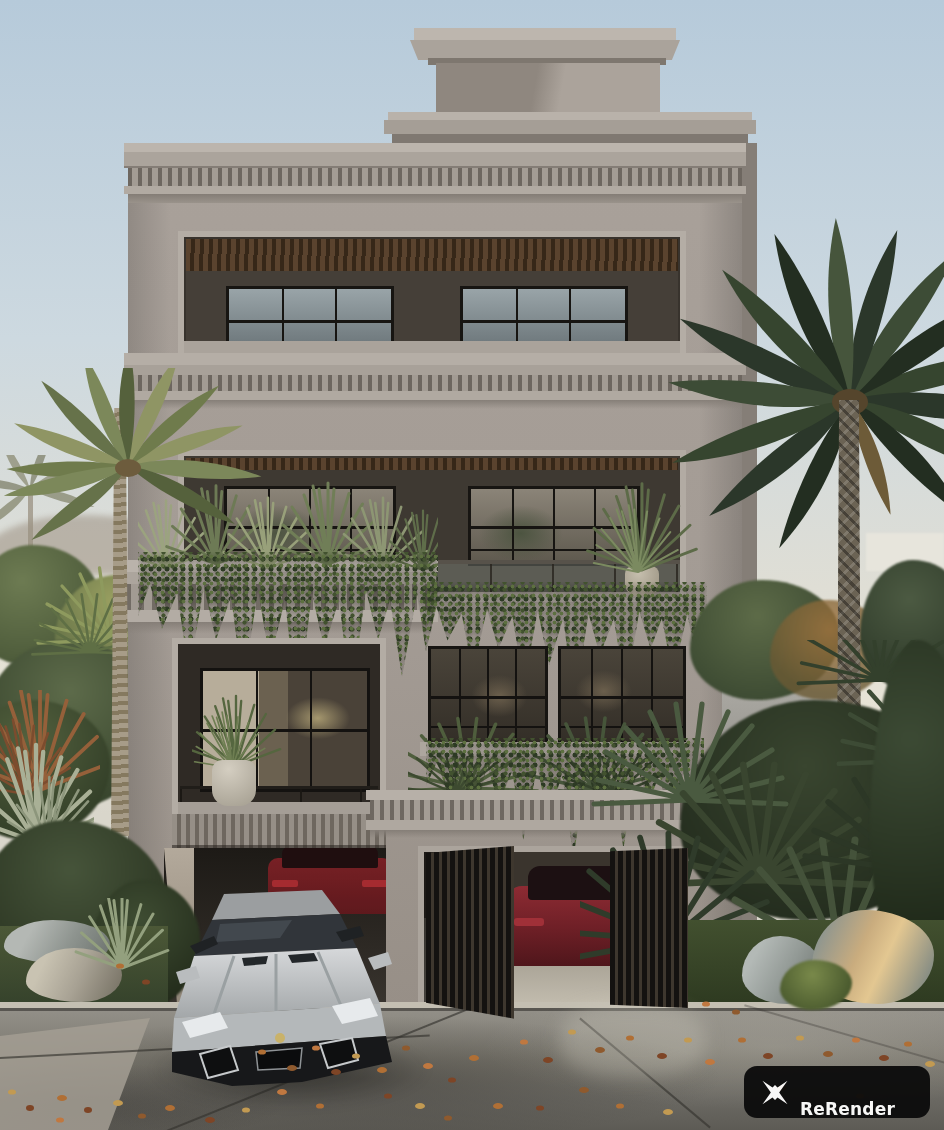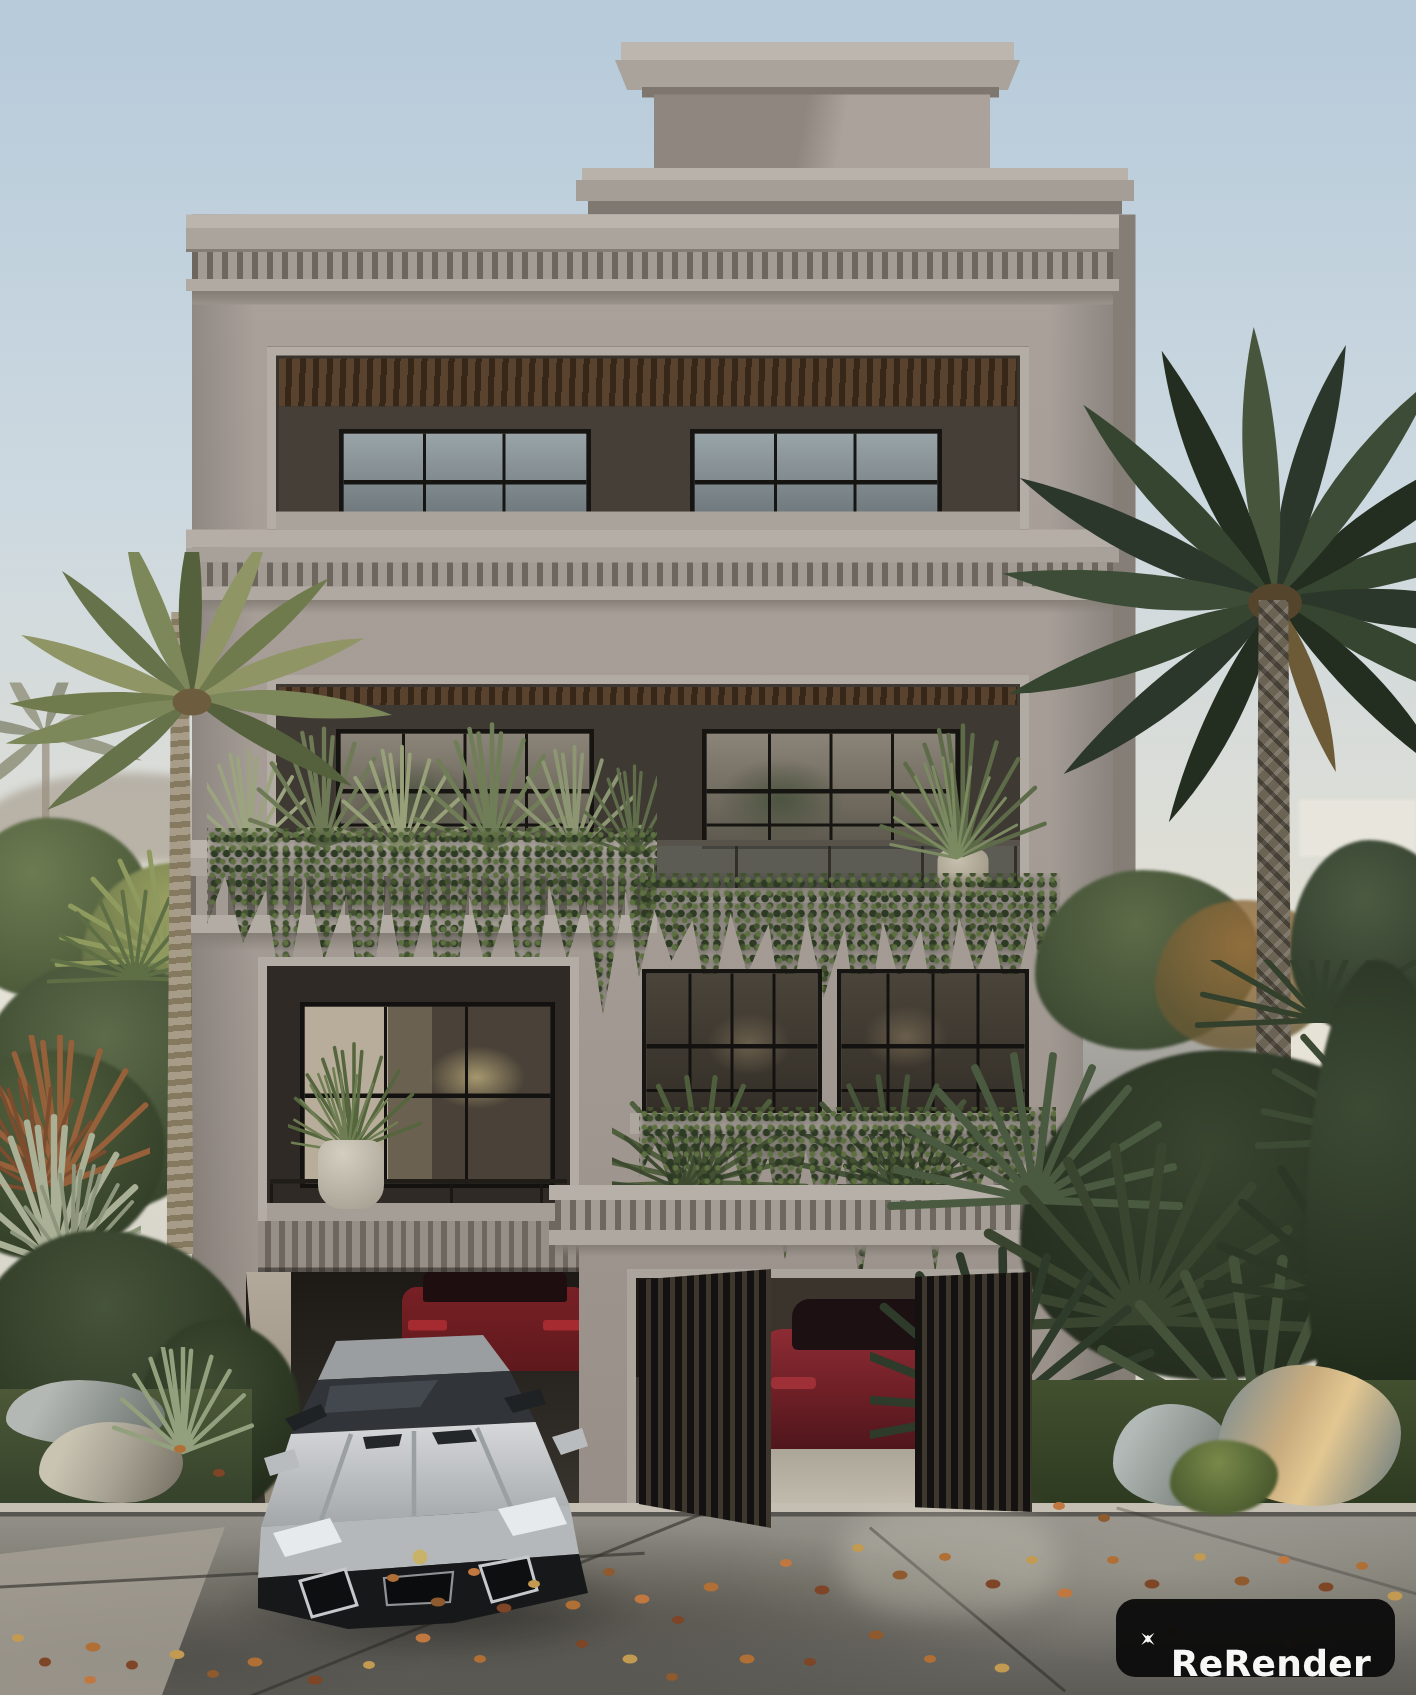--- a/index.html
+++ b/index.html
@@ -49,21 +49,21 @@
   
   .street{background:
       radial-gradient(520px 90px at 38% 60%,rgba(40,38,34,.38),transparent 70%),
       radial-gradient(300px 60px at 8% 80%,rgba(35,33,30,.3),transparent 70%),
       radial-gradient(420px 90px at 82% 35%,rgba(238,234,222,.18),transparent 70%),
       linear-gradient(180deg,var(--street,#96938c) 0%,#7b786f 45%,var(--street_dark,#6b6963) 75%,var(--street_deep,#5d5b55) 100%);}
   .joint{background:rgba(52,50,46,.65);height:2px;}
   
   .wm{display:flex;align-items:center;gap:10px;padding:0 16px;
       background:var(--wm_bg,#0b0b0b);opacity:.95;border-radius:13px;box-sizing:border-box;}
-  .wm span{color:var(--wm_fg,#fff);font-weight:700;font-size:24px;letter-spacing:.2px;margin-top:34px;}
+  .wm span{color:var(--wm_fg,#fff);font-weight:700;font-size:17px;letter-spacing:.2px;margin-top:34px;}
 </style>
 </head>
 <body>
 
 <div class="scene">
 
   <svg width="0" height="0" style="position:absolute">
     <defs>
       <path id="frond" d="M0 0 C28 -16 72 -26 120 -20 C84 -6 38 2 0 0 Z"></path>
       <g id="fan" fill="none" stroke-linecap="round">

